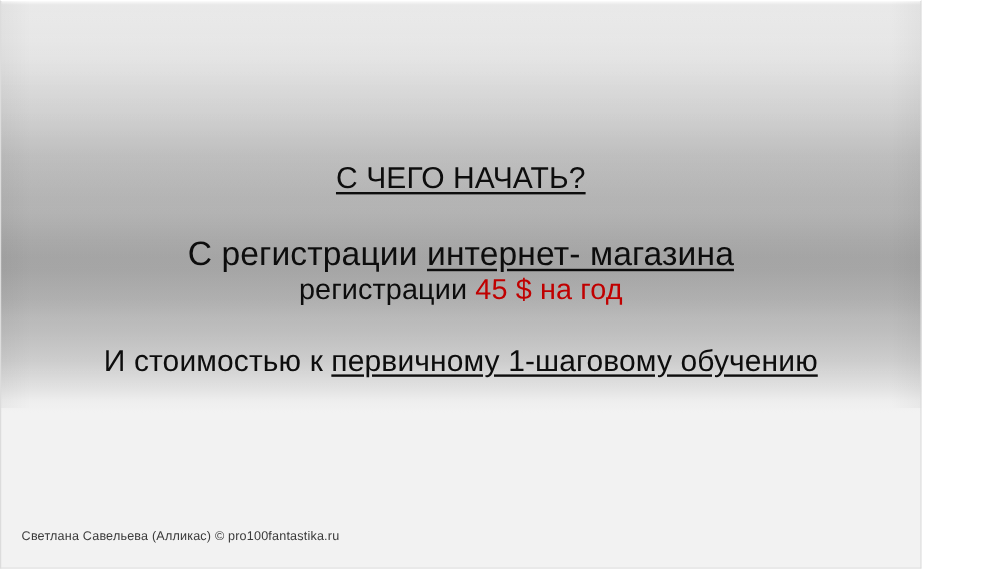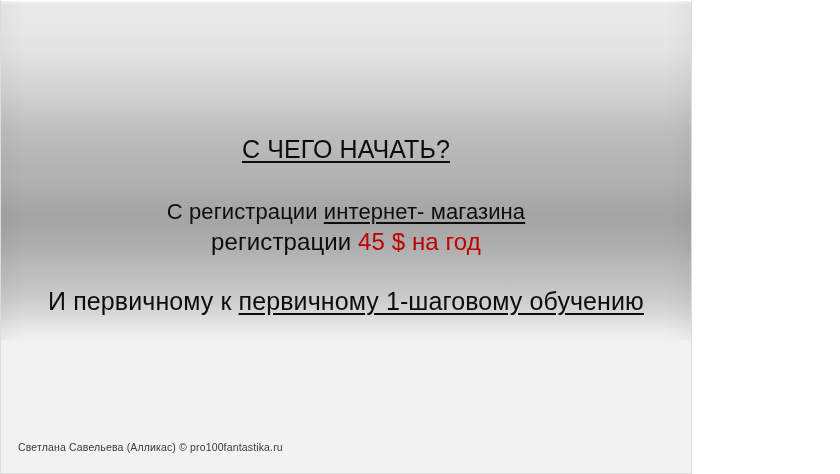--- a/index.html
+++ b/index.html
@@ -7,21 +7,21 @@
     margin: 0;
     padding: 0;
     background: #ffffff;
   }
   body {
     font-family: "Liberation Sans", sans-serif;
   }
 
   #slide {
     position: relative;
-    width: 692px;
+    width: 768px;
     height: 474px;
     overflow: hidden;
     box-sizing: border-box;
     background: #f2f2f2;
   }
 
   
   #slide-frame {
     position: absolute;
     left: 0;
@@ -129,21 +129,21 @@
     font-size: 25px;
     line-height: 30px;
   }
   #title-text {
     text-decoration: underline;
     text-underline-offset: 3px;
   }
 
   #body-line-1 {
     top: 197px;
-    font-size: 22px;
+    font-size: 28px;
     line-height: 30px;
   }
   #body-line-2 {
     top: 227px;
     font-size: 24px;
     line-height: 30px;
   }
   #body-line-3 {
     top: 286px;
     font-size: 25px;
@@ -190,21 +190,21 @@
 
     <div class="txt" id="body-line-1">
       <span>С регистрации </span><span class="u">интернет- магазина</span>
     </div>
 
     <div class="txt" id="body-line-2">
       <span>регистрации </span><span class="accent">45 $ на год</span>
     </div>
 
     <div class="txt" id="body-line-3">
-      <span>И первичному к  </span><span class="u">первичному 1-шаговому обучению</span>
+      <span>И стоимостью к  </span><span class="u">первичному 1-шаговому обучению</span>
     </div>
 
   </div>
 
   <div id="footer-credit">Светлана Савельева (Алликас) © pro100fantastika.ru</div>
 
   <div id="slide-frame"></div>
 
 </div>
 

